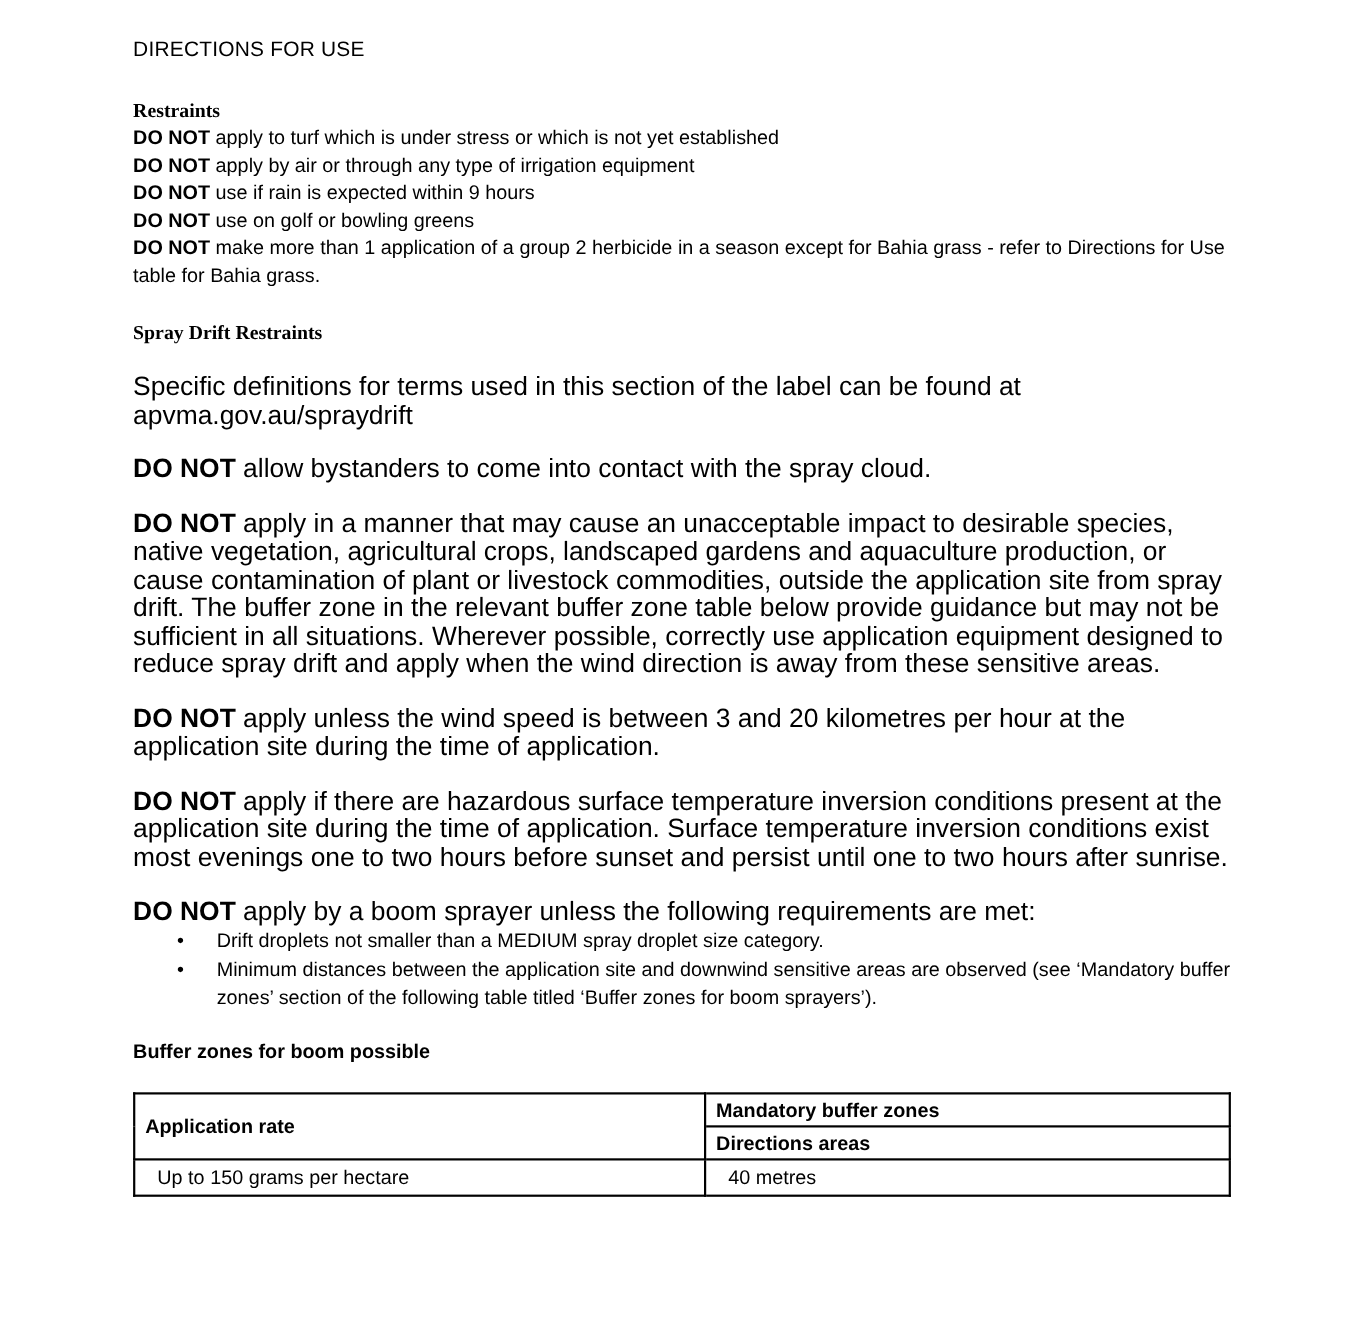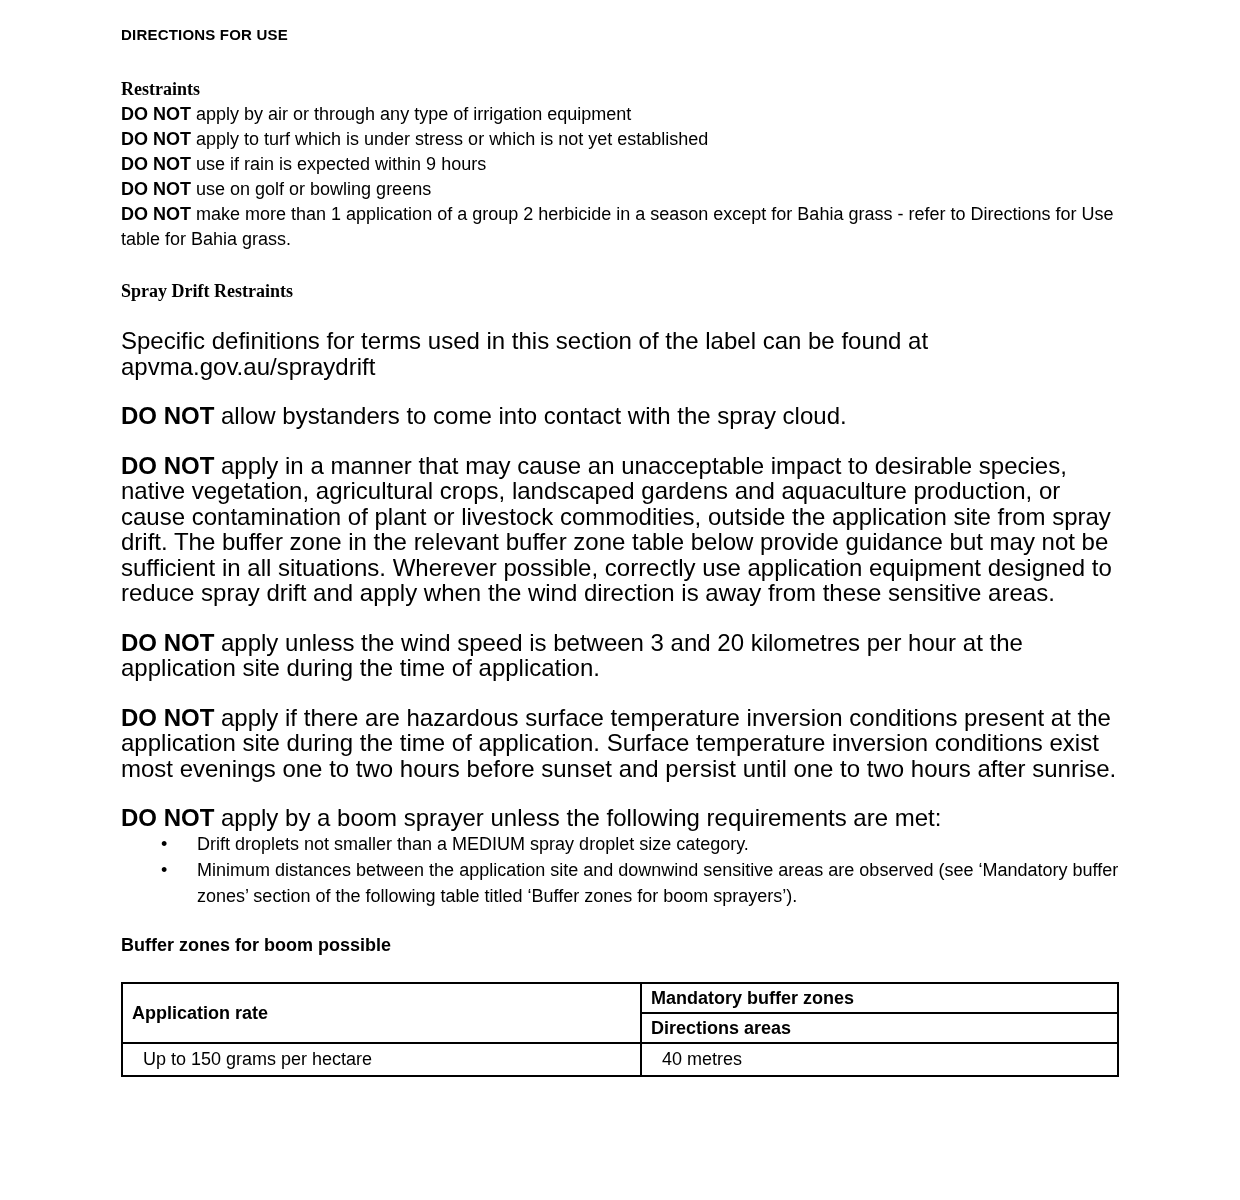--- a/index.html
+++ b/index.html
@@ -15,24 +15,24 @@
     -webkit-font-smoothing: antialiased;
   }
   .page {
     position: relative;
     width: 1240px;
     height: 1200px;
     box-sizing: border-box;
     padding: 18px 120px 0 121px;
   }
   .doc-title {
-    font-size: 15px;
-    font-weight: bold;
+    font-size: 19px;
+    font-weight: normal;
     letter-spacing: 0.2px;
-    margin: 4px 0 30px 0;
+    margin: 15px 0 30px 0;
     line-height: 25px;
   }
   .section-heading {
     font-size: 18px;
     font-weight: bold;
     line-height: 25px;
     margin: 0;
     font-family: Liberation Serif, serif;
   }
   .restraint-line {
@@ -107,24 +107,24 @@
 <body>
 
 <div class="page">
 
   <h1 class="doc-title">DIRECTIONS FOR USE</h1>
 
   <div class="restraints-block">
     <div class="section-heading">Restraints</div>
 
     <p class="restraint-line">
+      <span class="donot">DO NOT</span><span> apply to turf which is under stress or which is not yet established</span>
+    </p>
+    <p class="restraint-line">
       <span class="donot">DO NOT</span><span> apply by air or through any type of irrigation equipment</span>
-    </p>
-    <p class="restraint-line">
-      <span class="donot">DO NOT</span><span> apply to turf which is under stress or which is not yet established</span>
     </p>
     <p class="restraint-line">
       <span class="donot">DO NOT</span><span> use if rain is expected within 9 hours</span>
     </p>
     <p class="restraint-line">
       <span class="donot">DO NOT</span><span> use on golf or bowling greens</span>
     </p>
     <p class="restraint-line">
       <span class="donot">DO NOT</span><span> make more than 1 application of a group 2 herbicide in a season except for Bahia grass - refer to Directions for Use table for Bahia grass.</span>
     </p>

